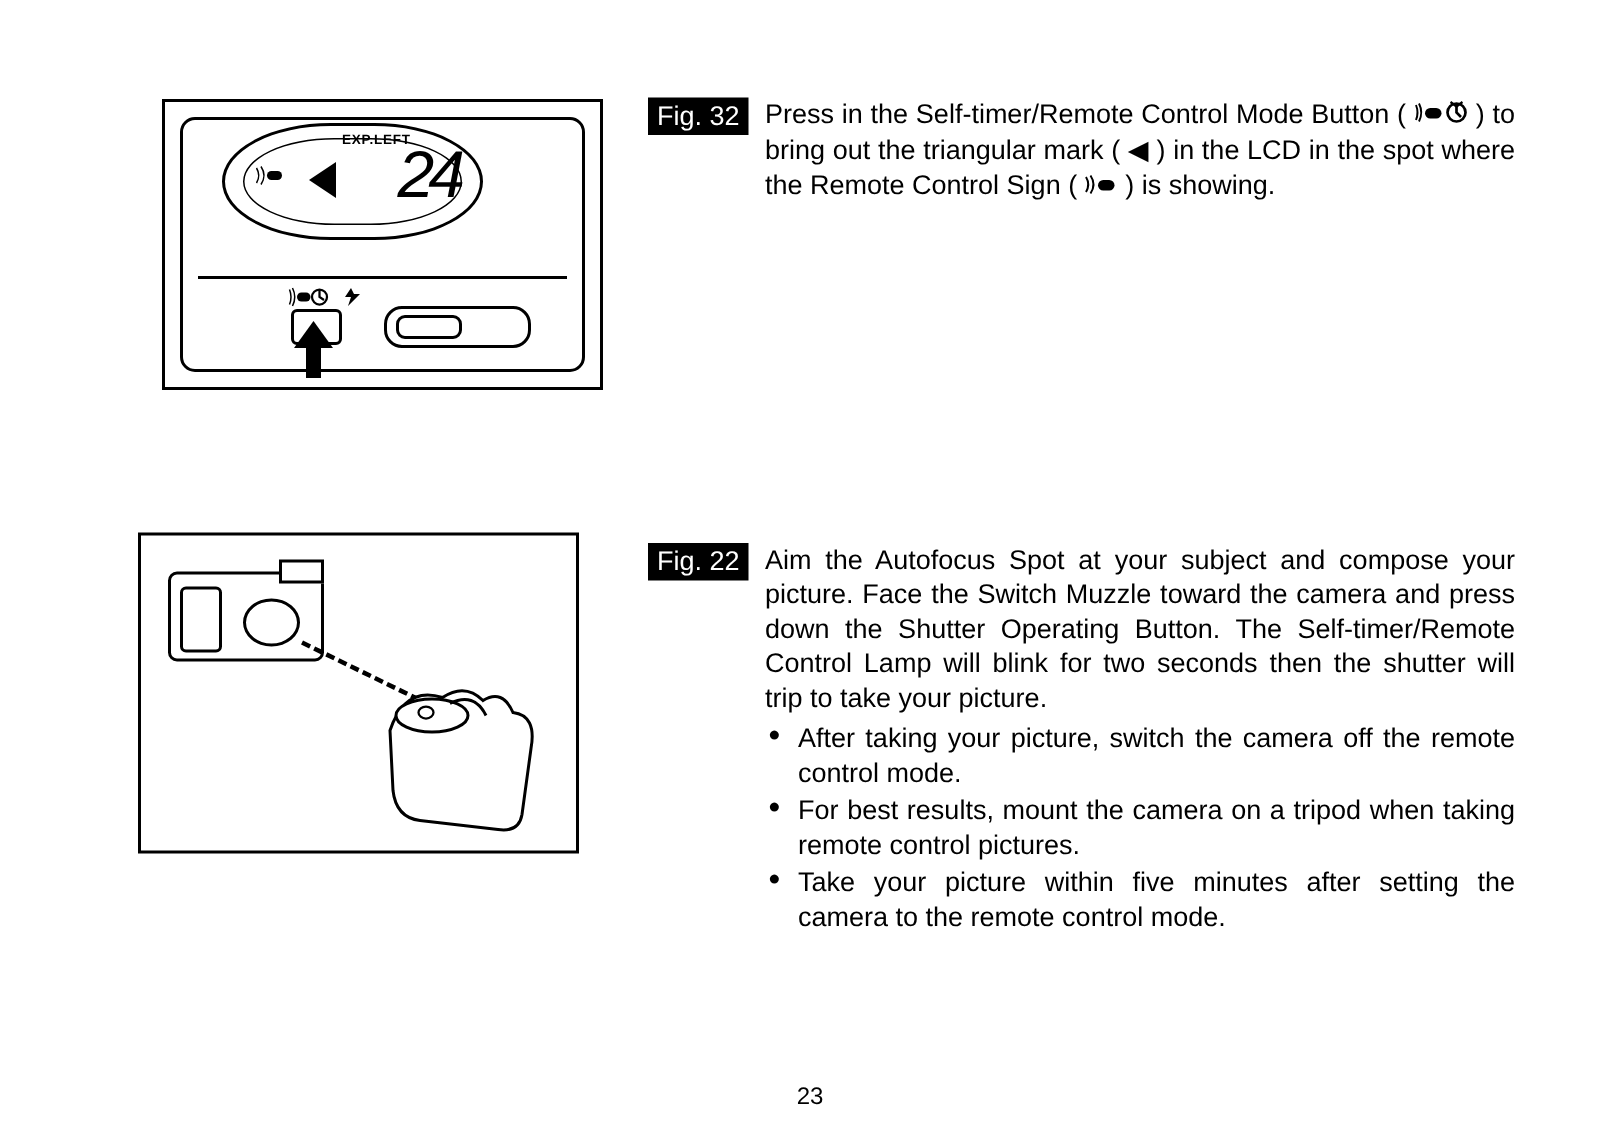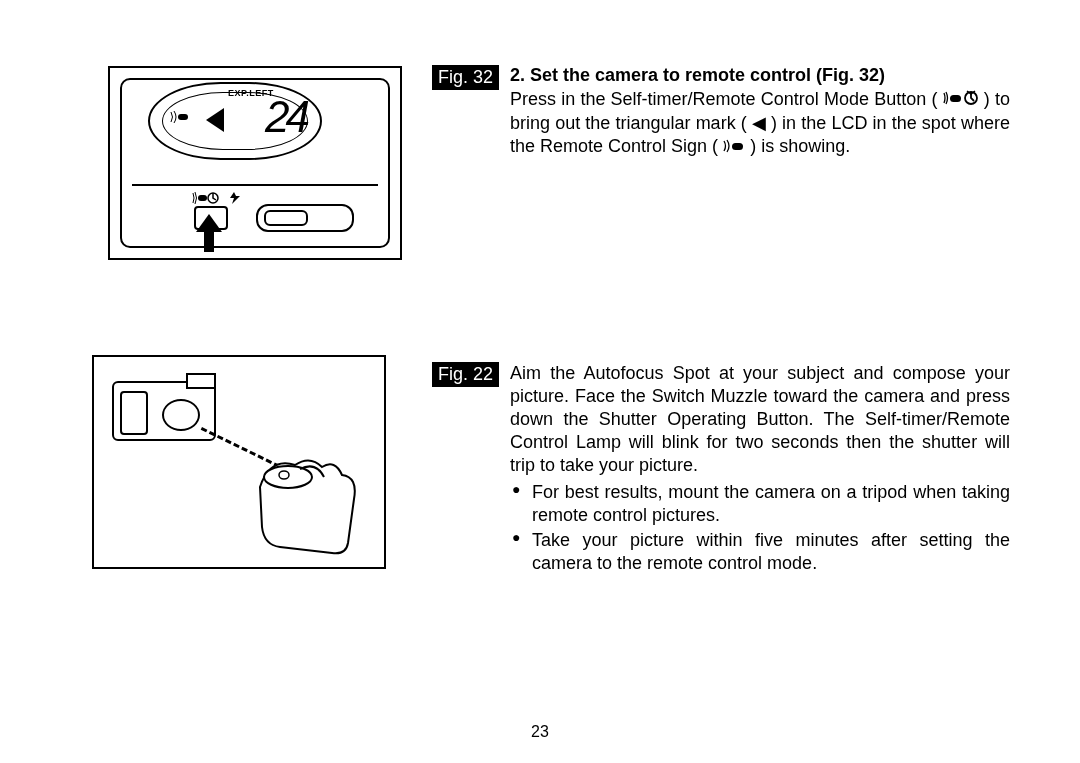--- a/index.html
+++ b/index.html
@@ -271,21 +271,20 @@
           <div class="head"></div>
           <div class="shaft"></div>
         </div>
       </div>
     </div>
   </div>
 
   <div class="fig-label fig-label-32">Fig. 32</div>
 
   <div class="text-col text-block-1">
-    <div class="step-title">2. Set the camera to remote control (Fig. 32)</div>
     <div class="step-body">
       <span>Press in the Self-timer/Remote Control Mode Button (</span>
       <span class="icon-inline">
         <svg width="36" height="16" viewBox="0 0 36 16">
           <path d="M1 3 Q3 8 1 13" stroke="#000" stroke-width="1.3" fill="none"></path>
           <path d="M3 2 Q6 8 3 14" stroke="#000" stroke-width="1.3" fill="none"></path>
           <rect x="7" y="5" width="11" height="7" rx="3.5" fill="#000"></rect>
           <circle cx="28" cy="8" r="6" fill="none" stroke="#000" stroke-width="1.8"></circle>
           <path d="M28 2 L28 8 L31 11" stroke="#000" stroke-width="1.8" fill="none"></path>
           <path d="M24 1 L28 4 L32 1" stroke="#000" stroke-width="1.5" fill="none"></path>
@@ -318,19 +317,20 @@
         <path d="M50 22 Q66 14 74 30" fill="none" stroke="#000" stroke-width="2"></path>
       </svg>
     </div>
   </div>
 
   <div class="fig-label fig-label-33">Fig. 22</div>
 
   <div class="text-col text-block-2">
     <div class="step-body">Aim the Autofocus Spot at your subject and compose your picture. Face the Switch Muzzle toward the camera and press down the Shutter Operating Button. The Self-timer/Remote Control Lamp will blink for two seconds then the shutter will trip to take your picture.</div>
     <ul class="bullets">
+      <li>After taking your picture, switch the camera off the remote control mode.</li>
       <li>For best results, mount the camera on a tripod when taking remote control pictures.</li>
       <li>Take your picture within five minutes after setting the camera to the remote control mode.</li>
     </ul>
   </div>
 
   <div class="page-num">23</div>
 </div>
 
 </body></html>

